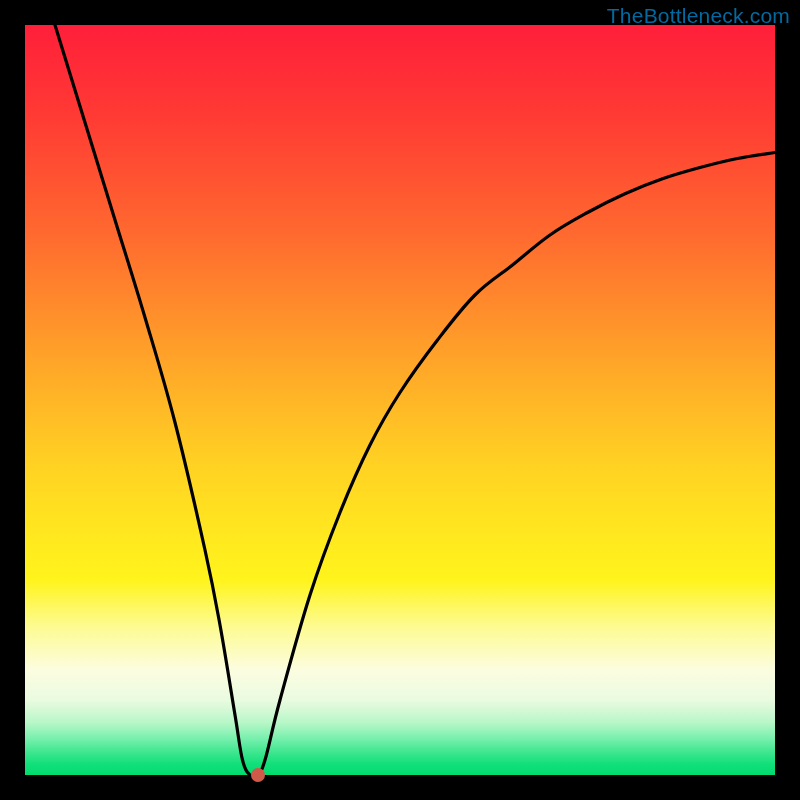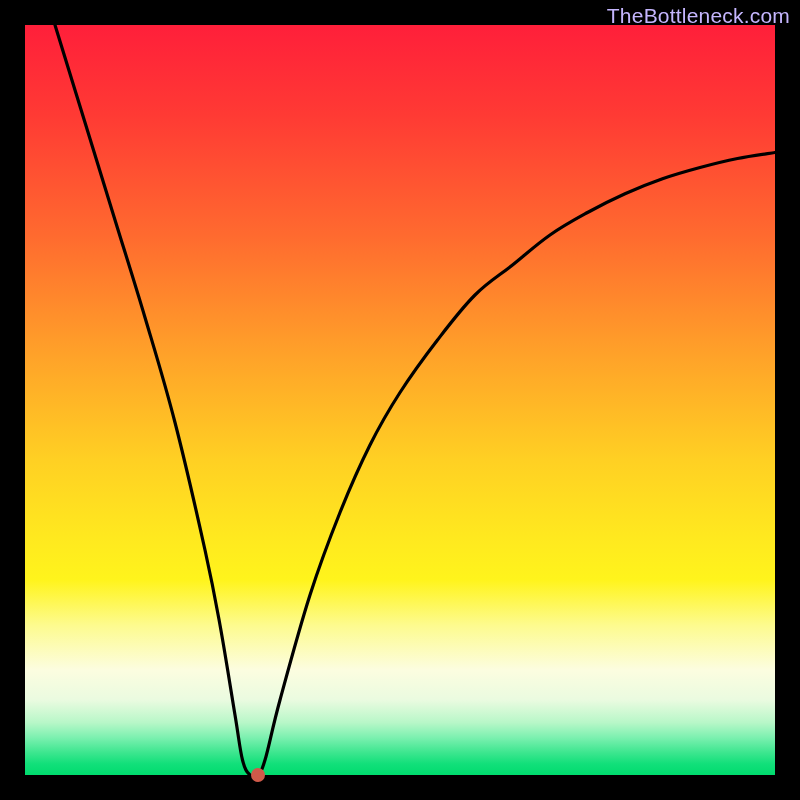--- a/index.html
+++ b/index.html
@@ -40,21 +40,21 @@
       #7cf0b0 95%,
       #3de68f 97%,
       #12e07a 98.5%,
       #00db6e 100%
     );
   }
   .watermark {
     position: absolute;
     top: 4px;
     right: 10px;
-    color: #c4b5fd;
+    color: #0369a1;
     font-size: 21px;
     font-weight: 500;
     letter-spacing: 0.2px;
     user-select: none;
   }
   svg.curve {
     position: absolute;
     left: 0;
     top: 0;
     width: 750px;

